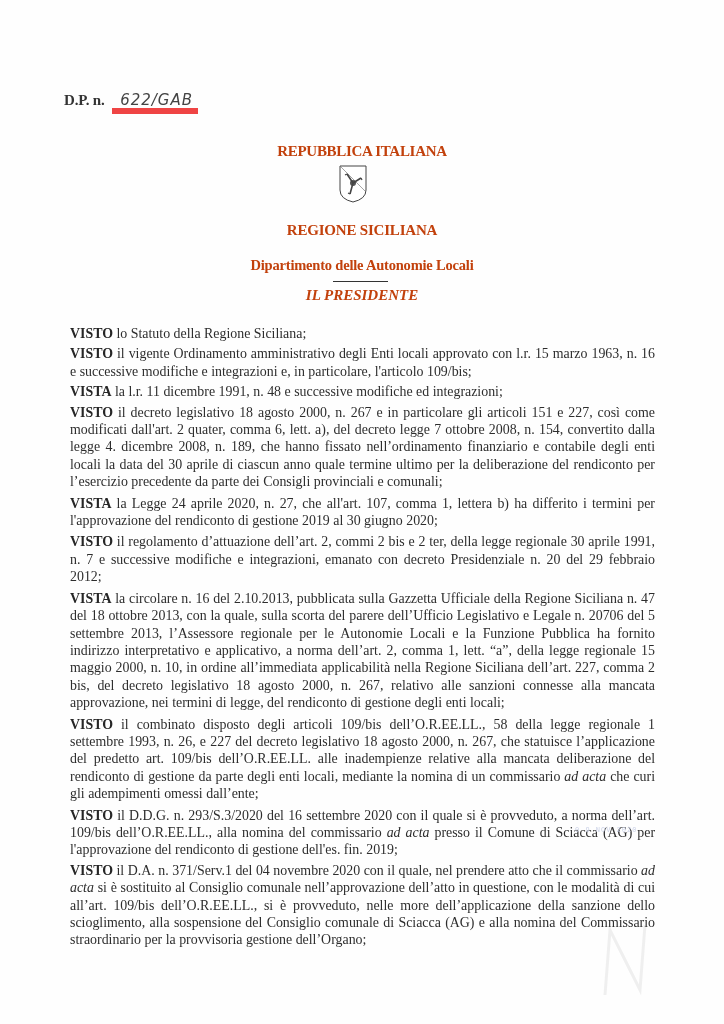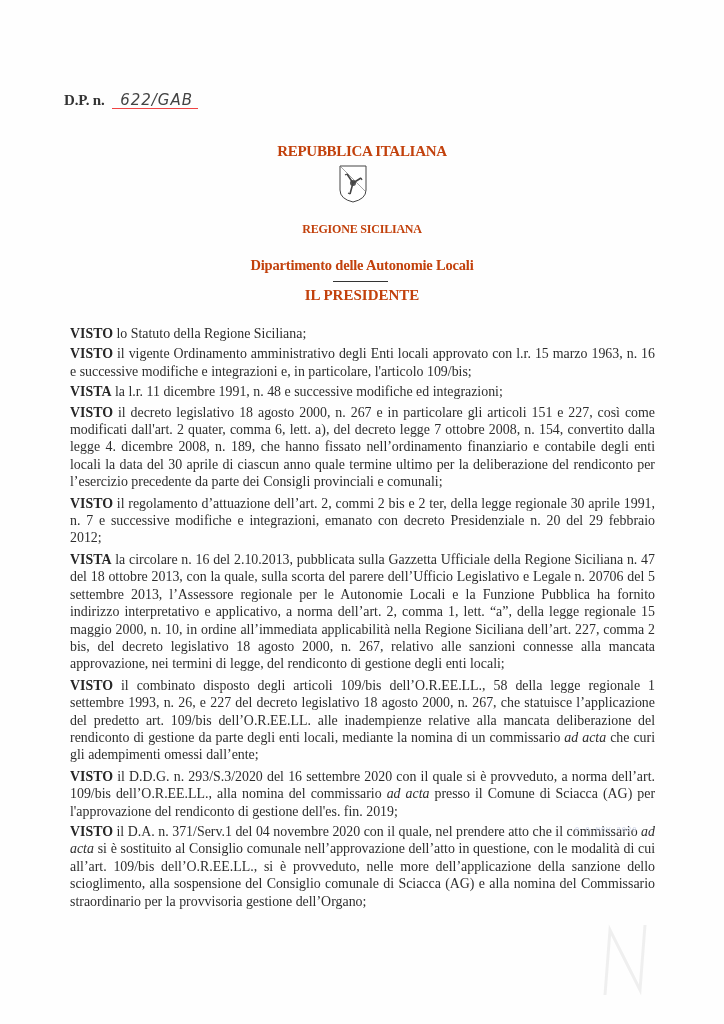--- a/index.html
+++ b/index.html
@@ -25,21 +25,21 @@
       position: absolute;
       left: 64px;
       top: 92px;
       font-size: 15px;
       font-weight: bold;
       letter-spacing: -0.2px;
       color: #333;
     }
     .dp .num {
       display: inline-block;
-      border-bottom: 1px solid #ef4444;
+      border-bottom: 6px solid #ef4444;
       min-width: 78px;
       margin-left: 4px;
       font-family: "DejaVu Sans", sans-serif;
       font-weight: normal;
       font-style: italic;
       font-size: 15px;
       letter-spacing: 1px;
       color: #444;
       padding-left: 8px;
       line-height: 16px;
@@ -56,34 +56,35 @@
       font-size: 15px;
       letter-spacing: -0.3px;
     }
     .emblem {
       position: absolute;
       left: 338px;
       top: 164px;
       width: 30px;
       height: 40px;
     }
-    .reg { top: 222px; font-size: 12px; letter-spacing: -0.2px; }
+    .reg { top: 222px; font-size: 15px; letter-spacing: -0.2px; }
     .ass { top: 240px; font-size: 14.5px; letter-spacing: -0.2px; }
     .dip { top: 257px; font-size: 14.5px; letter-spacing: -0.2px; }
     .sep {
       position: absolute;
       left: 333px;
       top: 281px;
       width: 55px;
       height: 1px;
       background: #333;
     }
     .pres {
       top: 287px;
       font-size: 15px;
+      font-style: italic;
     }
     .body {
       position: absolute;
       left: 67px;
       top: 322px;
       width: 591px;
       font-size: 13.9px;
       line-height: 17.4px;
       text-align: justify;
       color: #2d2d2d;
@@ -138,20 +139,21 @@
   <div class="header reg">REGIONE SICILIANA</div>
   <div class="header dip">Dipartimento delle Autonomie Locali</div>
   <div class="sep"></div>
   <div class="header pres">IL PRESIDENTE</div>
 
   <div class="body">
     <p class="para"><b>VISTO</b><span> lo Statuto della Regione Siciliana;</span></p>
     <p class="para"><b>VISTO</b><span> il vigente Ordinamento amministrativo degli Enti locali approvato con l.r. 15 marzo 1963, n. 16 e successive modifiche e integrazioni e, in particolare, l'articolo 109/bis;</span></p>
     <p class="para"><b>VISTA</b><span> la l.r. 11 dicembre 1991, n. 48 e successive modifiche ed integrazioni;</span></p>
     <p class="para"><b>VISTO</b><span> il decreto legislativo 18 agosto 2000, n. 267 e in particolare gli articoli 151 e 227, così come modificati dall'art. 2 quater, comma 6, lett. a), del decreto legge 7 ottobre 2008, n. 154, convertito dalla legge 4. dicembre 2008, n. 189, che hanno fissato nell’ordinamento finanziario e contabile degli enti locali la data del 30 aprile di ciascun anno quale termine ultimo per la deliberazione del rendiconto per l’esercizio precedente da parte dei Consigli provinciali e comunali;</span></p>
+    <p class="para gap"><b>VISTA</b><span> la Legge 24 aprile 2020, n. 27, che all'art. 107, comma 1, lettera b) ha differito i termini per l'approvazione del rendiconto di gestione 2019 al 30 giugno 2020;</span></p>
     <p class="para gap"><b>VISTO</b><span> il regolamento d’attuazione dell’art. 2, commi 2 bis e 2 ter, della legge regionale 30 aprile 1991, n. 7 e successive modifiche e integrazioni, emanato con decreto Presidenziale n. 20 del 29 febbraio 2012;</span></p>
     <p class="para gap"><b>VISTA</b><span> la circolare n. 16 del 2.10.2013, pubblicata sulla Gazzetta Ufficiale della Regione Siciliana n. 47 del 18 ottobre 2013, con la quale, sulla scorta del parere dell’Ufficio Legislativo e Legale n. 20706 del 5 settembre 2013, l’Assessore regionale per le Autonomie Locali e la Funzione Pubblica ha fornito indirizzo interpretativo e applicativo, a norma dell’art. 2, comma 1, lett. “a”, della legge regionale 15 maggio 2000, n. 10, in ordine all’immediata applicabilità nella Regione Siciliana dell’art. 227, comma 2 bis, del decreto legislativo 18 agosto 2000, n. 267, relativo alle sanzioni connesse alla mancata approvazione, nei termini di legge, del rendiconto di gestione degli enti locali;</span></p>
     <p class="para gap"><b>VISTO</b><span> il combinato disposto degli articoli 109/bis dell’O.R.EE.LL., 58 della legge regionale 1 settembre 1993, n. 26, e 227 del decreto legislativo 18 agosto 2000, n. 267, che statuisce l’applicazione del predetto art. 109/bis dell’O.R.EE.LL. alle inadempienze relative alla mancata deliberazione del rendiconto di gestione da parte degli enti locali, mediante la nomina di un commissario </span><i>ad acta</i><span> che curi gli adempimenti omessi dall’ente;</span></p>
     <p class="para gap"><b>VISTO</b><span> il D.D.G. n. 293/S.3/2020 del 16 settembre 2020 con il quale si è provveduto, a norma dell’art. 109/bis dell’O.R.EE.LL., alla nomina del commissario </span><i>ad acta</i><span> presso il Comune di Sciacca (AG) per l'approvazione del rendiconto di gestione dell'es. fin. 2019;</span></p>
     <p class="para"><b>VISTO</b><span> il D.A. n. 371/Serv.1 del 04 novembre 2020 con il quale, nel prendere atto che il commissario </span><i>ad acta</i><span> si è sostituito al Consiglio comunale nell’approvazione dell’atto in questione, con le modalità di cui all’art. 109/bis dell’O.R.EE.LL., si è provveduto, nelle more dell’applicazione della sanzione dello scioglimento, alla sospensione del Consiglio comunale di Sciacca (AG) e alla nomina del Commissario straordinario per la provvisoria gestione dell’Organo;</span></p>
   </div>
 
   <div class="stamp">0 9 NOV 2020</div>
 
   <svg class="watermark" viewBox="0 0 50 80">

